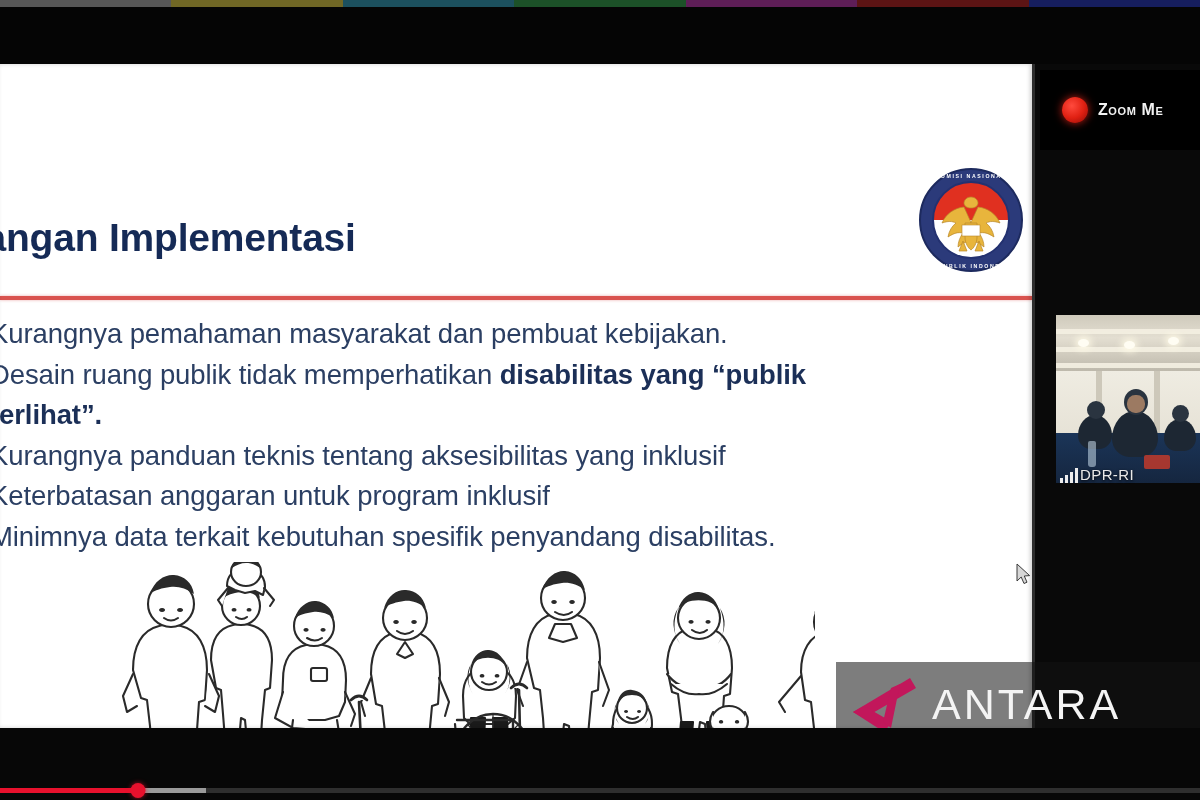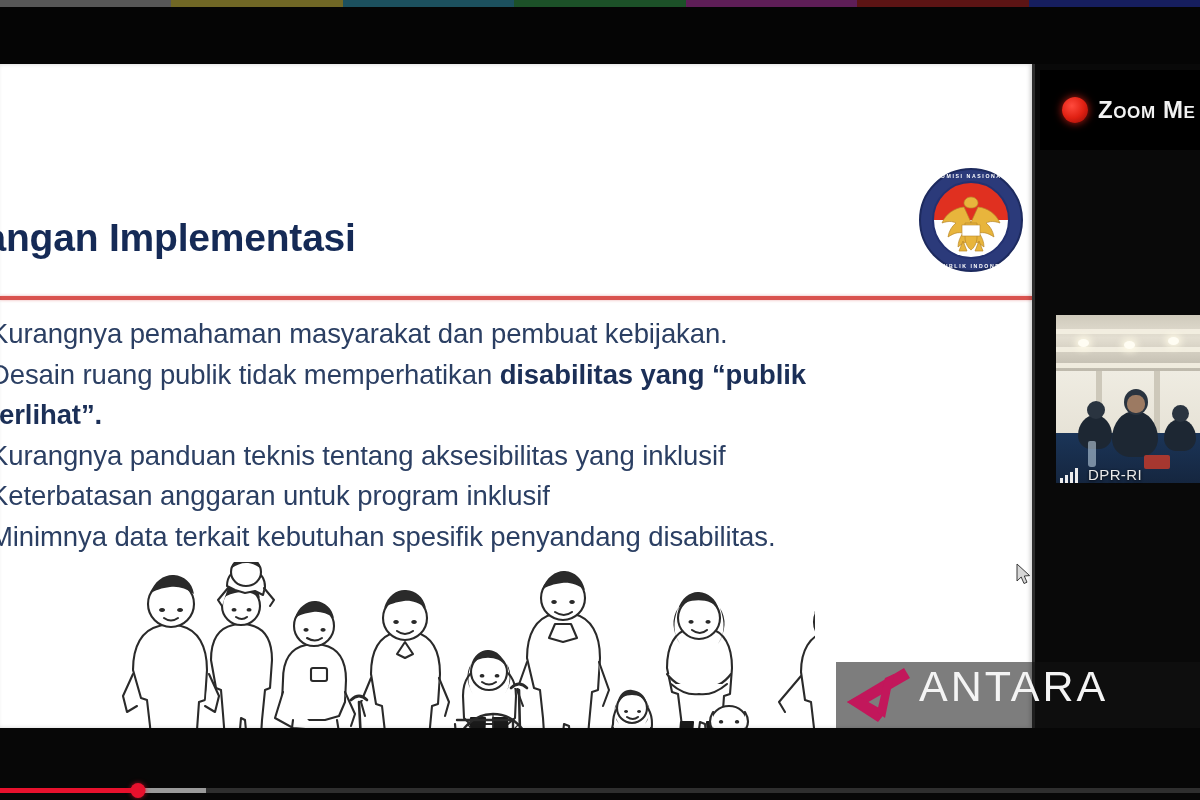--- a/index.html
+++ b/index.html
@@ -66,21 +66,21 @@
     position:absolute; left:1040px; top:70px; width:160px; height:80px;
     background:#000; display:flex; align-items:center; padding-left:22px; gap:10px;
   }
   .rec-dot {
     width:26px; height:26px; border-radius:50%;
     background:radial-gradient(circle at 38% 34%, #ff4a3d 0%, #e02012 52%, #8d0b06 100%);
     box-shadow:0 0 9px rgba(225,35,25,.85);
     flex:0 0 auto;
   }
   .zoom-title {
-    color:#f2f2f2; font-size:24px; font-weight:700;
+    color:#f2f2f2; font-size:16px; font-weight:700;
     font-variant:small-caps; letter-spacing:.6px; white-space:nowrap;
   }
 
   
   .video-tile {
     position:absolute; left:1056px; top:315px; width:144px; height:168px;
     overflow:hidden; background:#10161f;
   }
   .vt-ceiling { position:absolute; left:0; top:0; width:100%; height:60px;
     background:linear-gradient(#cfcabc 0%, #e3ded1 38%, #b9b4a7 100%); }
@@ -95,36 +95,36 @@
   .vt-person { position:absolute; background:#1d2733; border-radius:50% 50% 38% 38%/60% 60% 40% 40%; }
   .vt-head { position:absolute; border-radius:50%; background:#2a3440; }
   .vt-face { position:absolute; border-radius:46%; background:#9c7a62; }
   .vt-tissue { position:absolute; left:88px; top:140px; width:26px; height:14px;
     background:#c0392b; border-radius:2px; opacity:.85; }
   .vt-bottle { position:absolute; left:32px; top:126px; width:8px; height:26px;
     background:rgba(200,220,235,.55); border-radius:2px 2px 3px 3px; }
 
   .net-label {
     position:absolute; left:1060px; top:466px;
-    display:flex; align-items:flex-end; gap:10px;
+    display:flex; align-items:flex-end; gap:2px;
     text-shadow:0 1px 3px rgba(0,0,0,.95);
   }
   .bars { display:flex; align-items:flex-end; gap:2px; height:15px; }
   .bars i { display:block; width:3px; background:#ededed; }
   .bars i:nth-child(1){height:5px}
   .bars i:nth-child(2){height:8px}
   .bars i:nth-child(3){height:11px}
   .bars i:nth-child(4){height:15px}
   .net-name { color:#e9e9e9; font-size:15px; letter-spacing:.4px; }
 
   
   .antara {
     position:absolute; left:836px; top:662px; width:364px; height:84px;
     background:rgba(18,18,18,.55);
-    display:flex; gap:1px; padding-left:8px;
+    display:flex; align-items:center; gap:8px; padding-left:14px;
   }
   .antara-mark { width:74px; height:64px; flex:0 0 auto; }
   .antara-word {
     color:#f4f4f4; font-size:43px; font-weight:400; letter-spacing:3px;
     white-space:nowrap;
   }
 
   
   .progress-wrap { position:absolute; left:0; top:788px; width:1200px; height:5px; background:#2e2e2e; }
   .progress-buffer { position:absolute; left:0; top:0; height:100%; background:#9a9a9a; }

